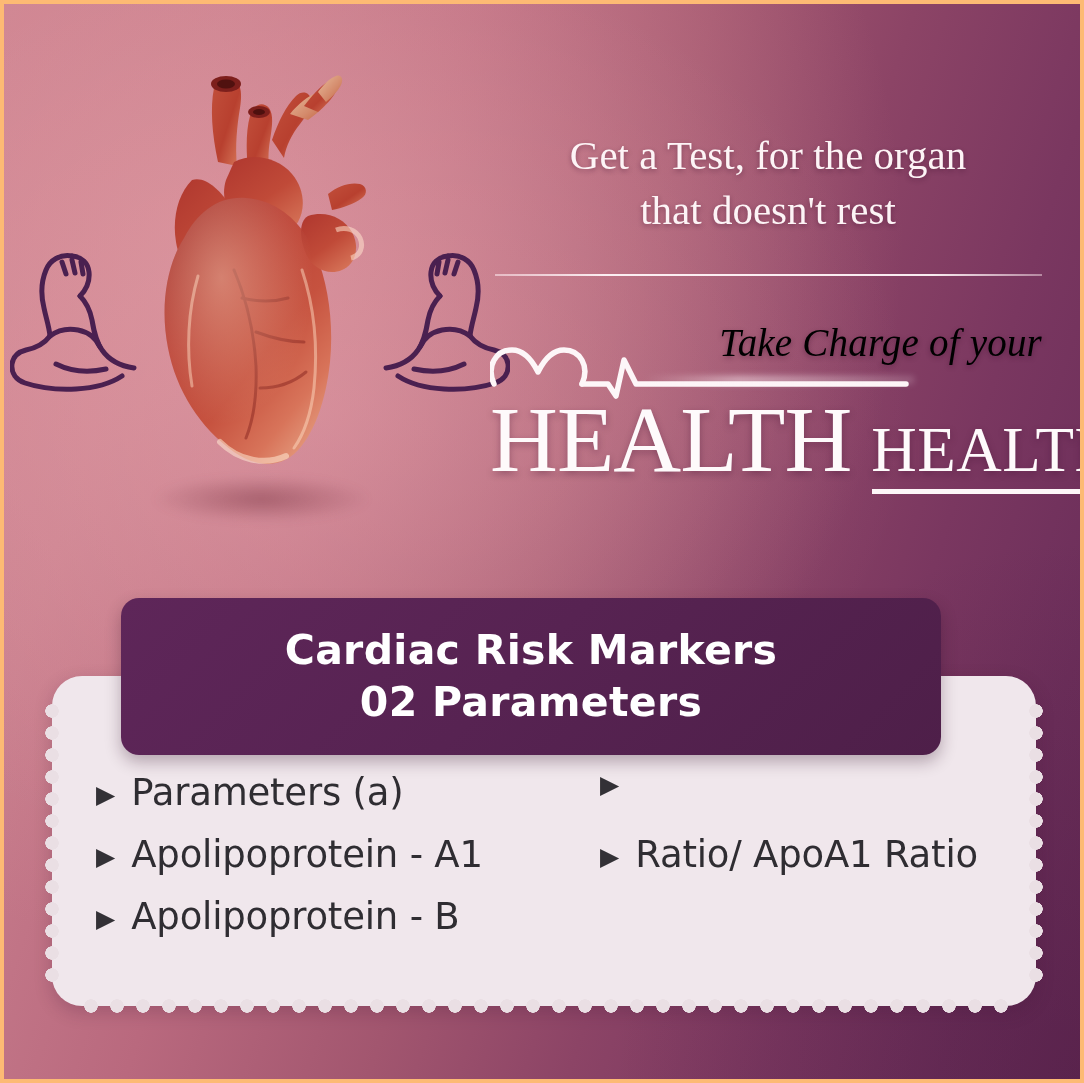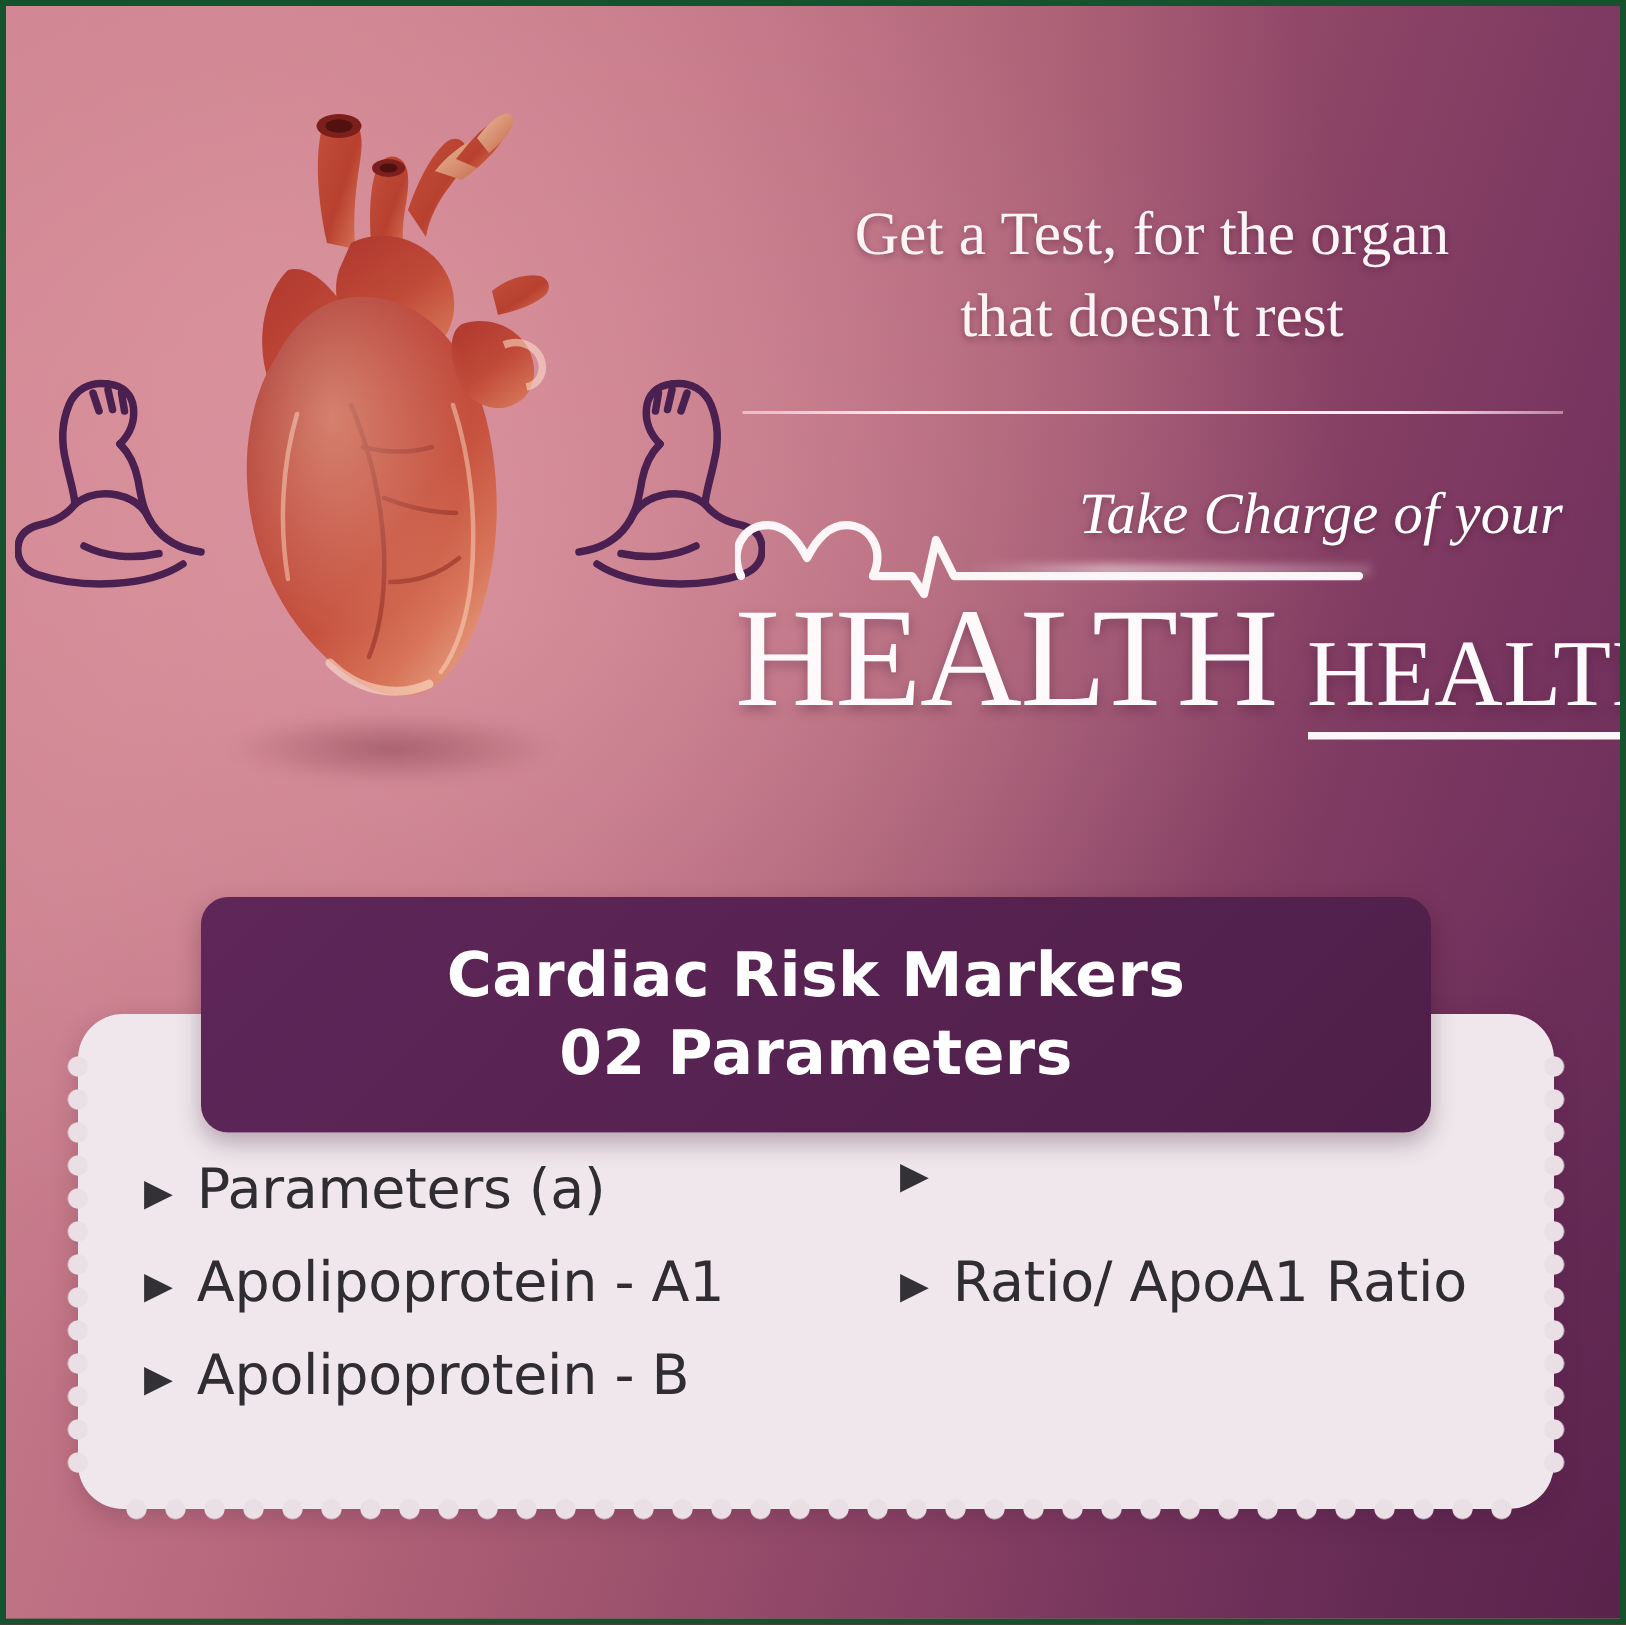--- a/index.html
+++ b/index.html
@@ -12,21 +12,21 @@
     font-family: "Liberation Sans", sans-serif;
   }
 
   
   .poster {
     position: relative;
     width: 1084px;
     height: 1083px;
     overflow: hidden;
     box-sizing: border-box;
-    border: 4px solid #14532d;
+    border: 4px solid #fdba74;
     background: #b9707e;
   }
 
   
   .bg-gradient {
     position: absolute;
     inset: 0;
     background:
       radial-gradient(circle at 18% 22%, rgba(214,141,151,0.95) 0%, rgba(214,141,151,0.0) 58%),
       linear-gradient(108deg,
@@ -108,21 +108,21 @@
   .take-charge {
     position: absolute;
     left: 560px;
     top: 316px;
     width: 478px;
     text-align: right;
     font-family: "Liberation Serif", serif;
     font-size: 39px;
     font-style: italic;
     letter-spacing: 0.2px;
-    color: #ffffff;
+    color: #000000;
     text-shadow: 0 2px 5px rgba(60,15,45,0.40);
   }
 
   .logo-pulse {
     position: absolute;
     left: 486px;
     top: 340px;
     width: 420px;
     height: 56px;
   }
@@ -214,21 +214,21 @@
     height: 14px;
     width: 932px;
     background-image: radial-gradient(circle at 13px 7px, #eadfe4 0 6.5px, rgba(0,0,0,0) 7px);
     background-size: 26px 14px;
     background-repeat: repeat-x;
   }
 
   
   .banner {
     position: absolute;
-    left: 130px;
+    left: 117px;
     top: 594px;
     width: 820px;
     height: 157px;
     background: linear-gradient(135deg, #5e2659 0%, #572352 48%, #4e1f49 100%);
     border-radius: 18px;
     box-shadow: 0 7px 16px rgba(45,12,38,0.30);
     display: flex;
     flex-direction: column;
     align-items: center;
     justify-content: center;

